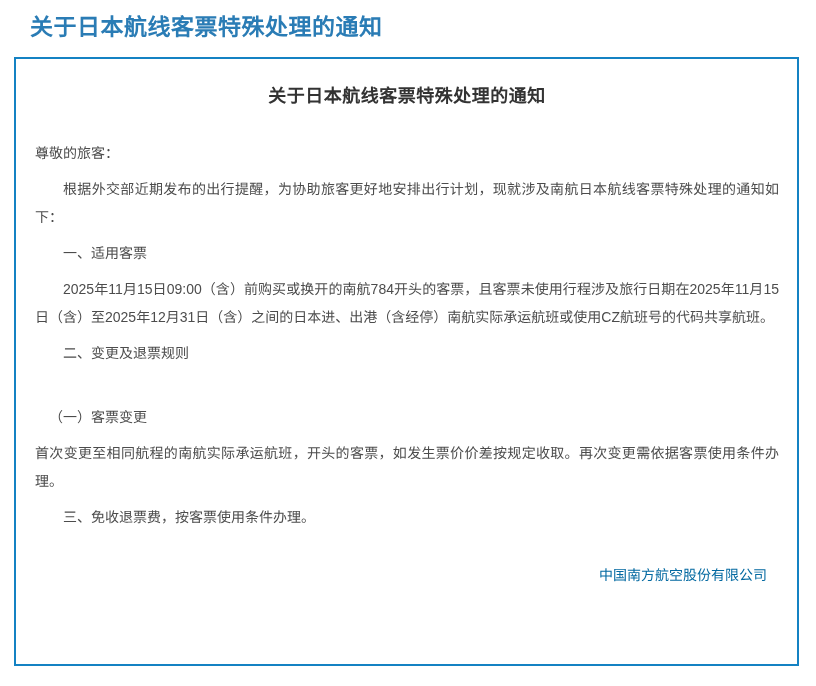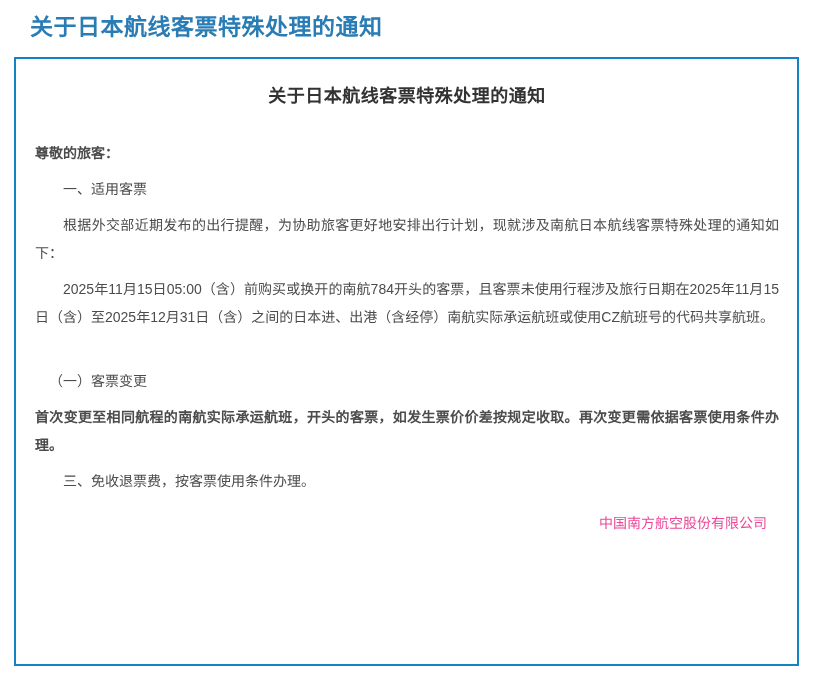--- a/index.html
+++ b/index.html
@@ -45,48 +45,49 @@
   .notice-body {
     margin-top: 32px;
     color: #4c4c4c;
     font-size: 14px;
   }
   .notice-body p {
     margin: 0 0 8px 0;
     line-height: 28px;
     text-align: justify;
   }
-  .notice-body p.indent-0 { text-indent: 0; font-weight: bold; }
+  .notice-body p.indent-0 { text-indent: 0; }
   .notice-body p.indent-1 { text-indent: 1em; margin-top: 36px; }
   .notice-body p.indent-2 { text-indent: 2em; }
   .signature {
-    margin-top: 14px;
+    margin-top: 30px;
     padding-right: 12px;
     text-align: right;
-    color: #ec4899;
+    color: #0369a1;
     font-size: 14px;
   }
   .signature div {
     line-height: 28px;
     margin-bottom: 8px;
   }
 </style>
 </head>
 <body>
 
 <h1 class="page-title">关于日本航线客票特殊处理的通知</h1>
 
 <div class="notice-box">
   <h2 class="notice-title">关于日本航线客票特殊处理的通知</h2>
 
   <div class="notice-body" id="notice-body">
       <p class="indent-0">尊敬的旅客：</p>
+      <p class="indent-2">根据外交部近期发布的出行提醒，为协助旅客更好地安排出行计划，现就涉及南航日本航线客票特殊处理的通知如下：</p>
       <p class="indent-2">一、适用客票</p>
-      <p class="indent-2">根据外交部近期发布的出行提醒，为协助旅客更好地安排出行计划，现就涉及南航日本航线客票特殊处理的通知如下：</p>
-      <p class="indent-2">2025年11月15日05:00（含）前购买或换开的南航784开头的客票，且客票未使用行程涉及旅行日期在2025年11月15日（含）至2025年12月31日（含）之间的日本进、出港（含经停）南航实际承运航班或使用CZ航班号的代码共享航班。</p>
+      <p class="indent-2">2025年11月15日09:00（含）前购买或换开的南航784开头的客票，且客票未使用行程涉及旅行日期在2025年11月15日（含）至2025年12月31日（含）之间的日本进、出港（含经停）南航实际承运航班或使用CZ航班号的代码共享航班。</p>
+      <p class="indent-2">二、变更及退票规则</p>
       <p class="indent-1">（一）客票变更</p>
       <p class="indent-0">首次变更至相同航程的南航实际承运航班，开头的客票，如发生票价价差按规定收取。再次变更需依据客票使用条件办理。</p>
       <p class="indent-2">三、免收退票费，按客票使用条件办理。</p>
     </div>
 
   <div class="signature">
     <div>中国南方航空股份有限公司</div>
 
   </div>
 </div>

